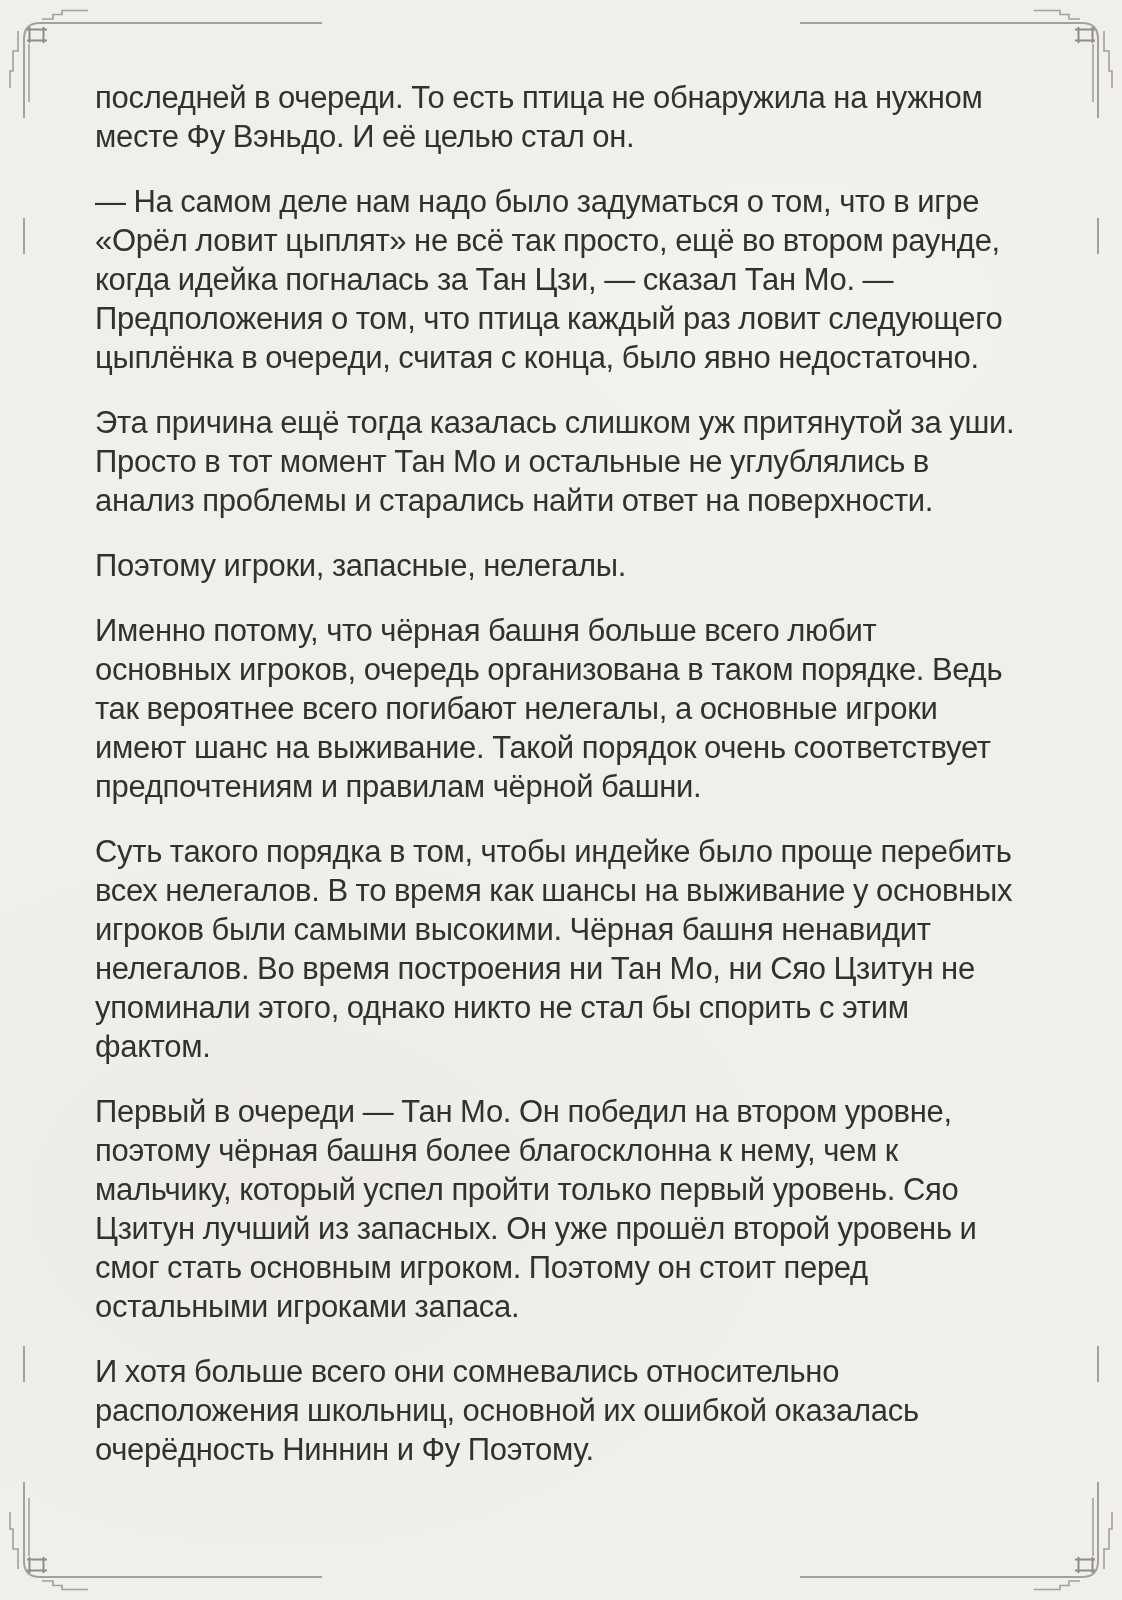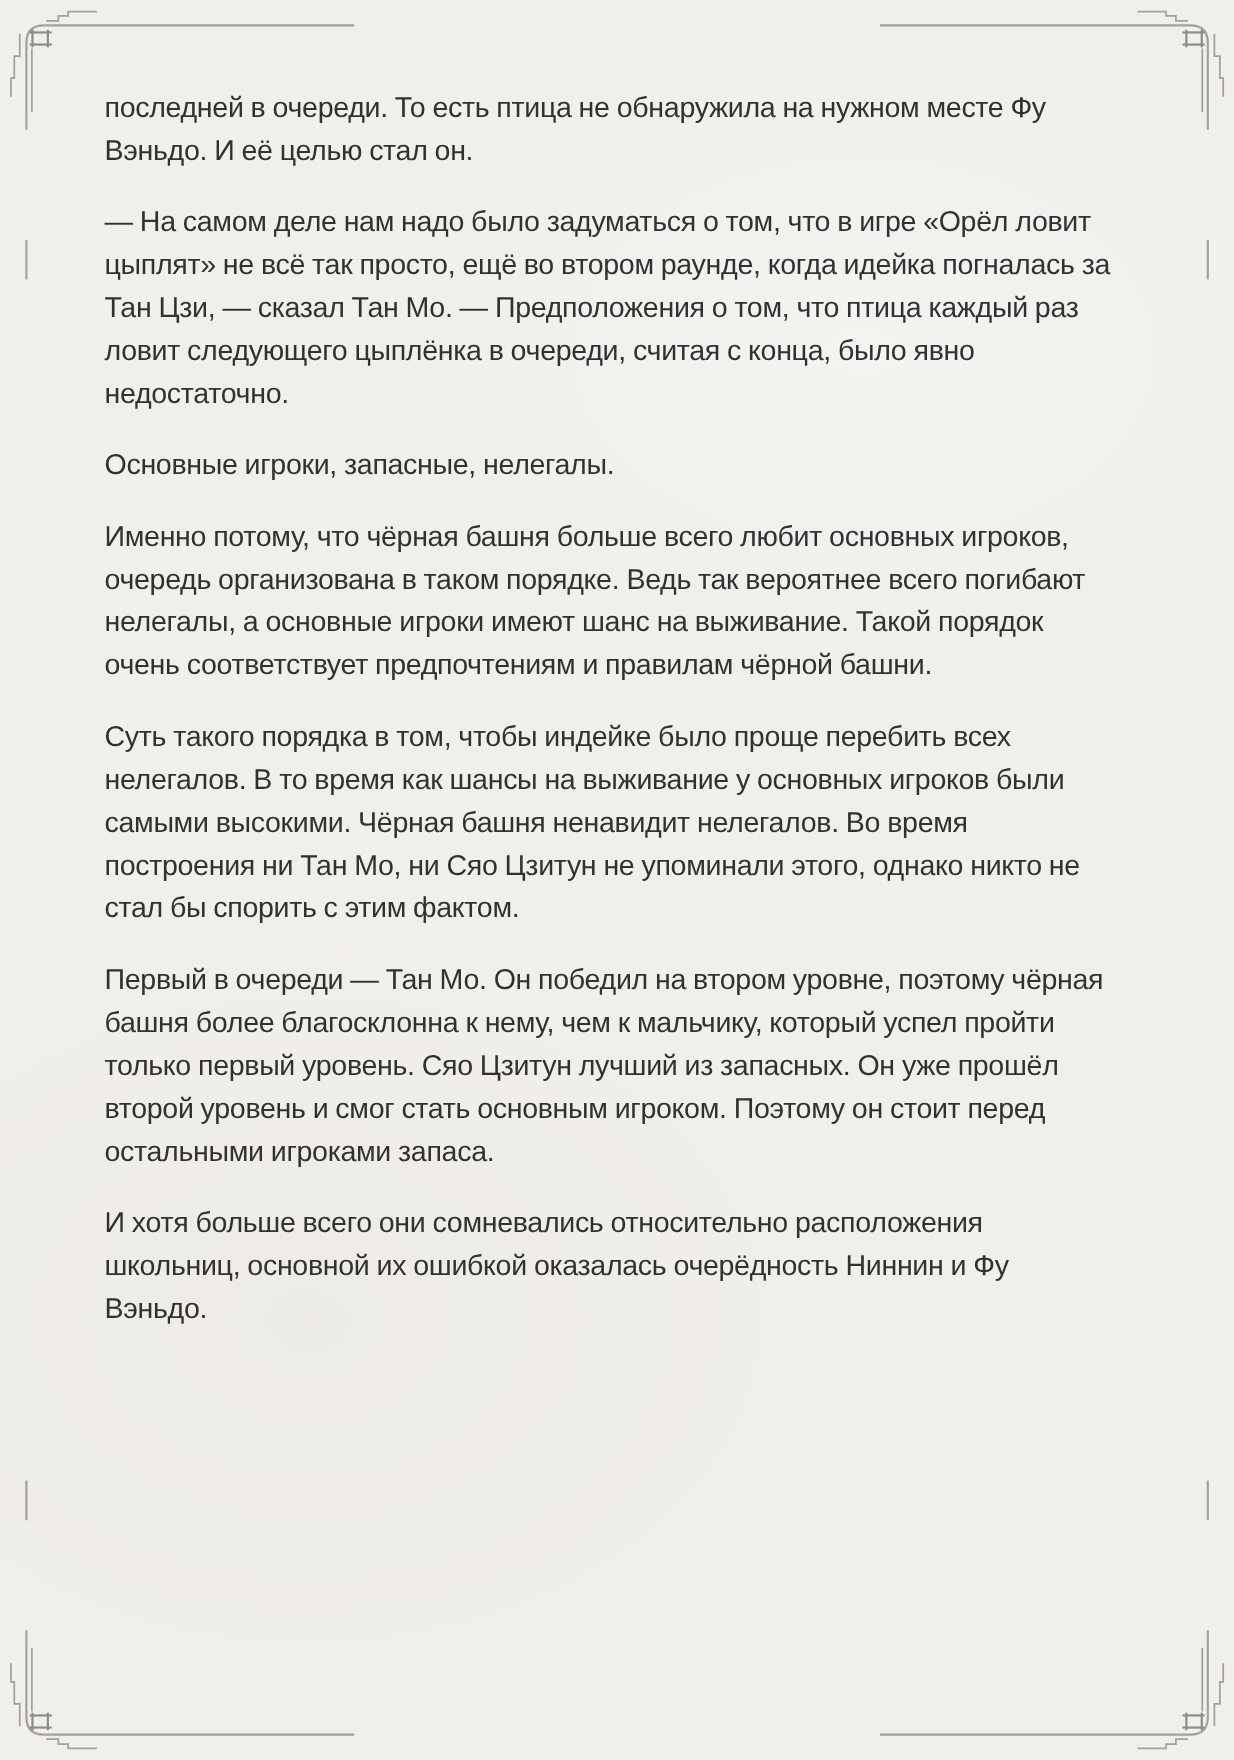--- a/index.html
+++ b/index.html
@@ -31,21 +31,21 @@
   .corner svg{display:block;width:100%;height:100%;}
   .corner.tl{top:0;left:0;}
   .corner.tr{top:0;right:0;transform:scaleX(-1);}
   .corner.bl{bottom:0;left:0;transform:scaleY(-1);}
   .corner.br{bottom:0;right:0;transform:scale(-1,-1);}
   .text-block{
     position:absolute;
     left:95px;top:78px;
     width:920px;
     color:var(--ink);
-    font-size:26px;
+    font-size:31px;
     line-height:39px;
     letter-spacing:-0.3px;
     word-spacing:-0.5px;
   }
   .text-block p{
     margin:0 0 26px 0;
     text-align:left;
   }
   .text-block p:last-child{margin-bottom:0;}
 </style>
@@ -114,20 +114,21 @@
         <path d="M 43.5 27 V 43"></path>
       </g>
       <path d="M 42 19 H 53 V 14.5 H 62 V 10.5 H 88" stroke="var(--frame)" stroke-width="1.6"></path>
       <path d="M 18 31 V 51 H 13 V 71 H 10 V 88" stroke="var(--frame)" stroke-width="1.6"></path>
     </svg>
   </div>
 
   <div class="text-block">
     <p>последней в очереди. То есть птица не обнаружила на нужном месте Фу Вэньдо. И её целью стал он.</p>
     <p>— На самом деле нам надо было задуматься о том, что в игре «Орёл ловит цыплят» не всё так просто, ещё во втором раунде, когда идейка погналась за Тан Цзи, — сказал Тан Мо. — Предположения о том, что птица каждый раз ловит следующего цыплёнка в очереди, считая с конца, было явно недостаточно.</p>
-    <p>Основные игроки, запасные, нелегалы.</p>
+    <p>Эта причина ещё тогда казалась слишком уж притянутой за уши. Просто в тот момент Тан Мо и остальные не углублялись в анализ проблемы и старались найти ответ на поверхности.</p>
+    <p>Поэтому игроки, запасные, нелегалы.</p>
     <p>Именно потому, что чёрная башня больше всего любит основных игроков, очередь организована в таком порядке. Ведь так вероятнее всего погибают нелегалы, а основные игроки имеют шанс на выживание. Такой порядок очень соответствует предпочтениям и правилам чёрной башни.</p>
     <p>Суть такого порядка в том, чтобы индейке было проще перебить всех нелегалов. В то время как шансы на выживание у основных игроков были самыми высокими. Чёрная башня ненавидит нелегалов. Во время построения ни Тан Мо, ни Сяо Цзитун не упоминали этого, однако никто не стал бы спорить с этим фактом.</p>
     <p>Первый в очереди — Тан Мо. Он победил на втором уровне, поэтому чёрная башня более благосклонна к нему, чем к мальчику, который успел пройти только первый уровень. Сяо Цзитун лучший из запасных. Он уже прошёл второй уровень и смог стать основным игроком. Поэтому он стоит перед остальными игроками запаса.</p>
-    <p>И хотя больше всего они сомневались относительно расположения школьниц, основной их ошибкой оказалась очерёдность Ниннин и Фу Вэньдо.</p>
+    <p>И хотя больше всего они сомневались относительно расположения школьниц, основной их ошибкой оказалась очерёдность Ниннин и Фу Поэтому.</p>
   </div>
 
 </div>
 
 </body></html>

